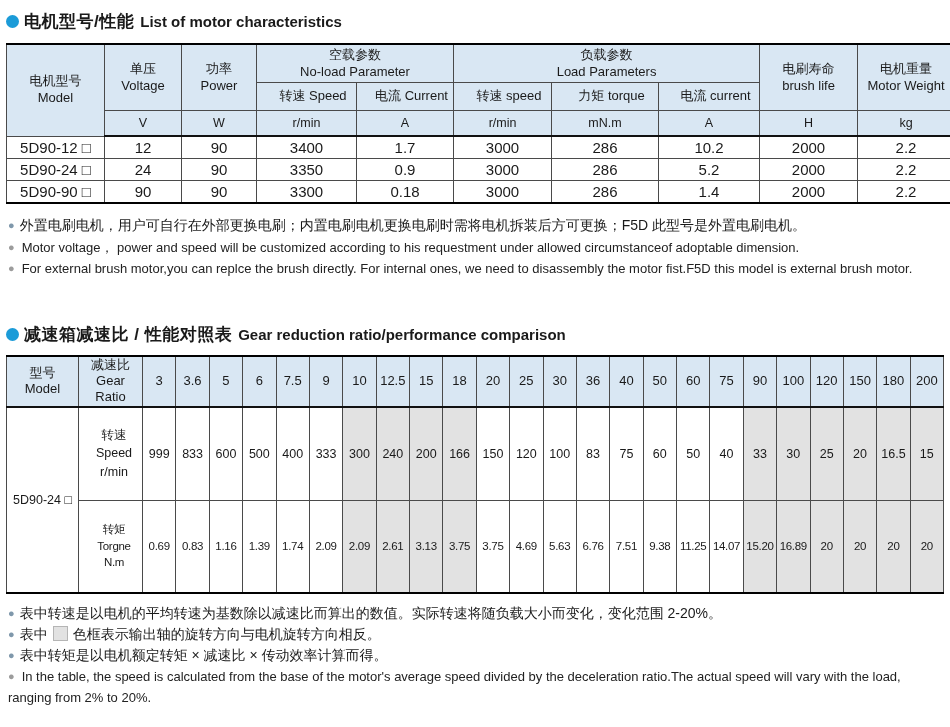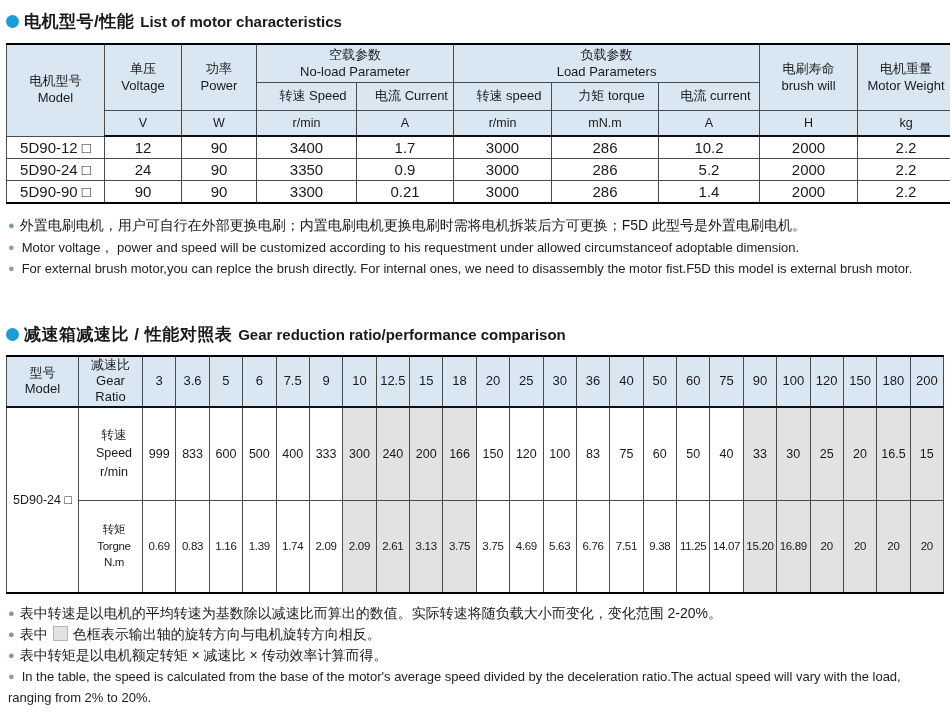--- a/index.html
+++ b/index.html
@@ -78,21 +78,21 @@
 Model</th>
         <th rowspan="2" class="hd pre">单压
 Voltage</th>
         <th rowspan="2" class="hd pre">功率
 Power</th>
         <th colspan="2" class="hd pre">空载参数
 No-load Parameter</th>
         <th colspan="3" class="hd pre">负载参数
 Load Parameters</th>
         <th rowspan="2" class="hd pre">电刷寿命
-brush will</th>
+brush life</th>
         <th rowspan="2" class="hd pre">电机重量
 Motor Weight</th>
       </tr>
       <tr class="sub">
         <th class="hd">转速 Speed</th>
         <th class="hd">电流 Current</th>
         <th class="hd">转速 speed</th>
         <th class="hd">力矩 torque</th>
         <th class="hd">电流 current</th>
       </tr>
@@ -131,21 +131,21 @@
           <td>286</td>
           <td>5.2</td>
           <td>2000</td>
           <td>2.2</td>
         </tr>
         <tr>
           <td>5D90-90 □</td>
           <td>90</td>
           <td>90</td>
           <td>3300</td>
-          <td>0.21</td>
+          <td>0.18</td>
           <td>3000</td>
           <td>286</td>
           <td>1.4</td>
           <td>2000</td>
           <td>2.2</td>
         </tr>
       </tbody>
   </table>
 
   <div class="notes">

